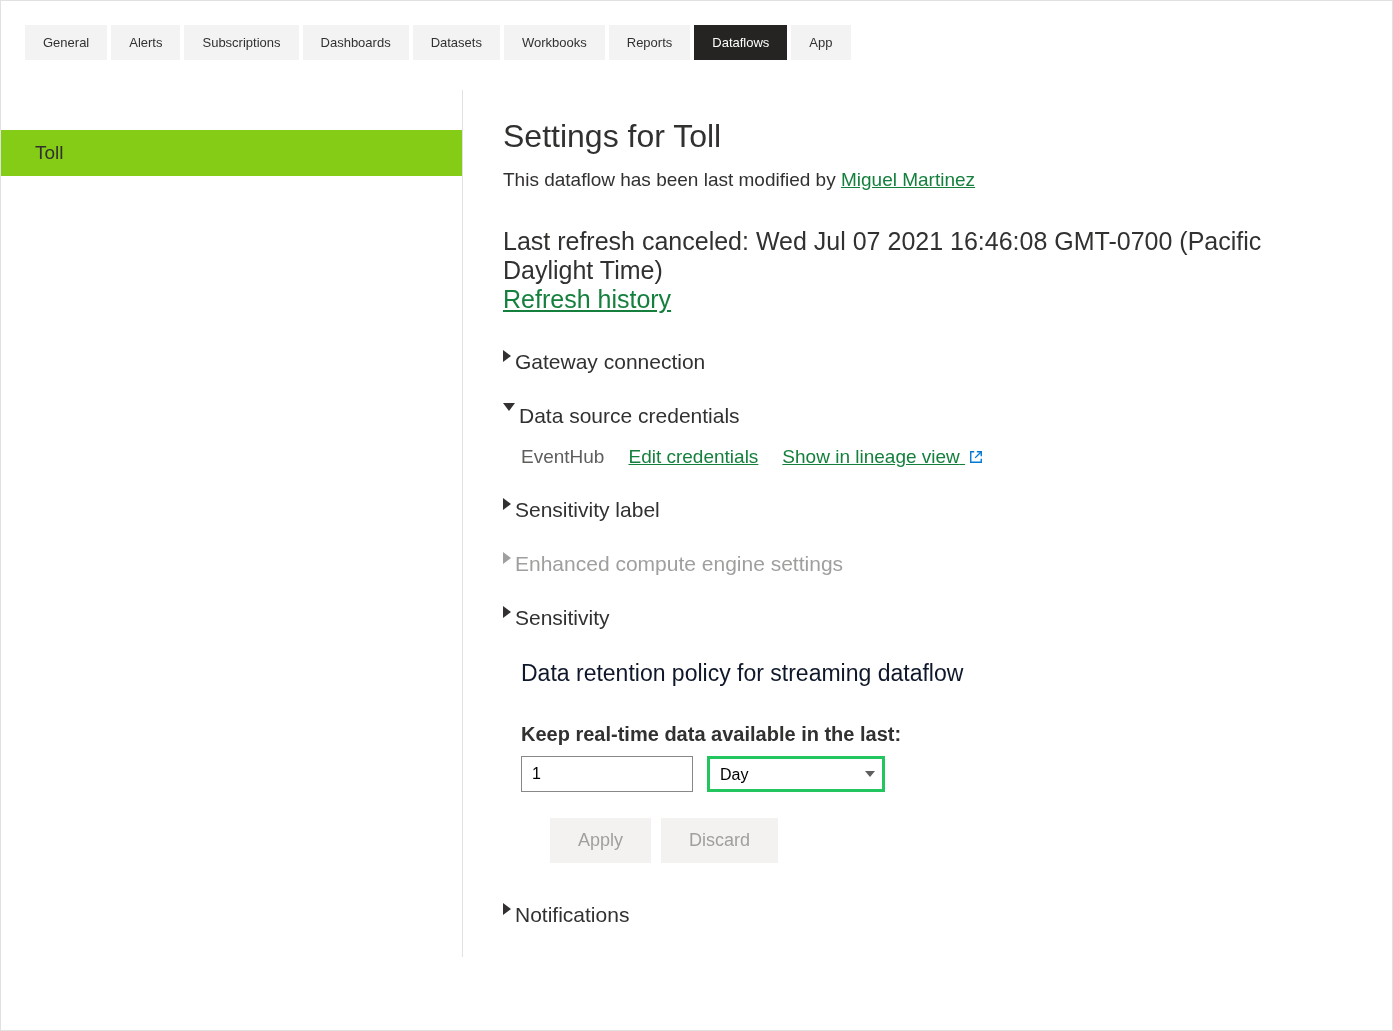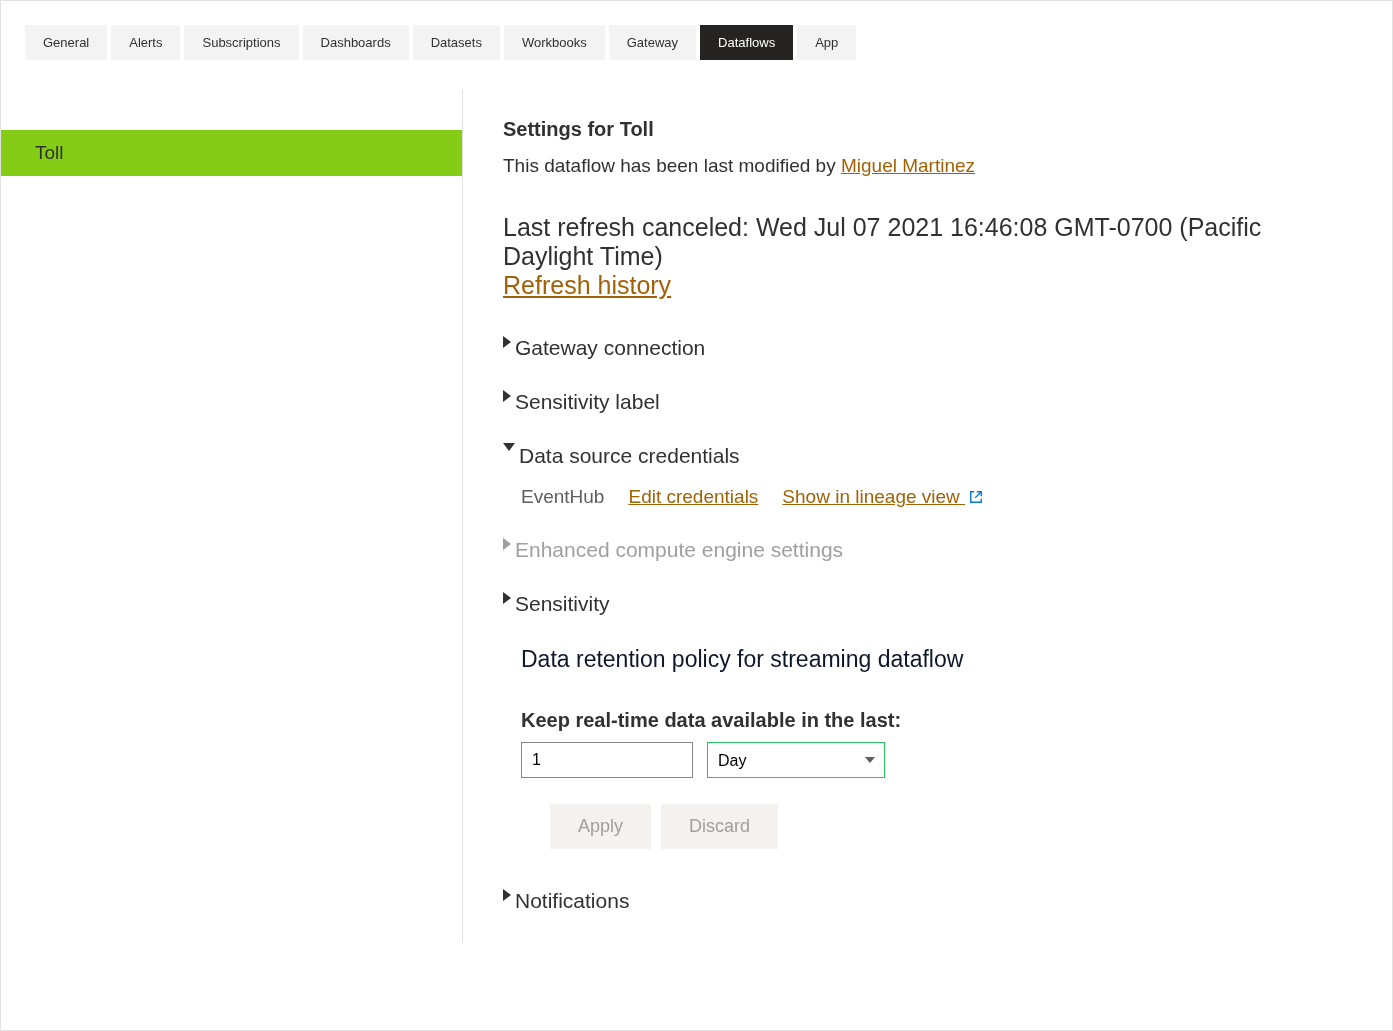--- a/index.html
+++ b/index.html
@@ -48,32 +48,32 @@
       cursor: pointer;
     }
     .sidebar-item.selected {
       background: #84cc16;
     }
     .main {
       flex: 1;
       padding: 28px 40px 0 40px;
     }
     h1 {
-      font-weight: 700;
-      font-size: 20px;
+      font-weight: 400;
+      font-size: 32px;
       color: #323130;
       margin-bottom: 14px;
     }
     .subtitle {
       font-size: 19px;
       color: #323130;
       margin-bottom: 36px;
     }
     .subtitle a, .link {
-      color: #a16207;
+      color: #15803d;
       text-decoration: underline;
       cursor: pointer;
     }
     .refresh-block {
       font-size: 25px;
       margin-bottom: 36px;
     }
     .refresh-block .link { display: inline-block; }
     .section {
       margin-bottom: 30px;
@@ -138,21 +138,21 @@
       padding: 0 10px;
       font-size: 16px;
     }
     .select-wrap {
       position: relative;
       width: 178px;
       height: 36px;
     }
     .unit-select {
       width: 100%; height: 100%;
-      border: 1px solid #22c55e;
+      border: 3px solid #22c55e;
       padding: 0 28px 0 10px;
       font-size: 16px;
       appearance: none;
       background: #fff;
       cursor: pointer;
     }
     .select-caret {
       position: absolute; right: 10px; top: 50%; transform: translateY(-50%);
       pointer-events: none;
       width: 0; height: 0;
@@ -179,21 +179,21 @@
 <body>
 
 <div class="container">
   <div class="tabs">
     <button class="tab">General</button>
     <button class="tab">Alerts</button>
     <button class="tab">Subscriptions</button>
     <button class="tab">Dashboards</button>
     <button class="tab">Datasets</button>
     <button class="tab">Workbooks</button>
-    <button class="tab">Gateway</button>
+    <button class="tab">Reports</button>
     <button class="tab active">Dataflows</button>
     <button class="tab">App</button>
   </div>
 
   <div class="body">
     <div class="sidebar">
       <div class="sidebar-item selected">
         <span>Toll</span>
       </div>
     </div>
@@ -206,27 +206,20 @@
 
       <div class="refresh-block">
         <div>Last refresh canceled: Wed Jul 07 2021 16:46:08 GMT-0700 (Pacific Daylight Time)</div>
         <a class="link" href="#">Refresh history</a>
       </div>
 
       <div class="section">
         <div class="section-header">
           <span class="caret caret-right"></span>
           <span>Gateway connection</span>
-        </div>
-      </div>
-
-      <div class="section">
-        <div class="section-header">
-          <span class="caret caret-right"></span>
-          <span>Sensitivity label</span>
         </div>
       </div>
 
       <div class="section">
         <div class="section-header">
           <span class="caret caret-down"></span>
           <span>Data source credentials</span>
         </div>
         <div class="section-body">
           <div class="cred-row">
@@ -238,20 +231,27 @@
                 <path d="M6 2H2v12h12v-4"></path>
                   <path d="M9 2h5v5"></path>
                   <path d="M14 2L7 9"></path>
               </svg>
             </a>
           </div>
         </div>
       </div>
 
       <div class="section">
+        <div class="section-header">
+          <span class="caret caret-right"></span>
+          <span>Sensitivity label</span>
+        </div>
+      </div>
+
+      <div class="section">
         <div class="section-header disabled">
           <span class="caret caret-right disabled"></span>
           <span>Enhanced compute engine settings</span>
         </div>
       </div>
 
       <div class="section">
         <div class="section-header">
           <span class="caret caret-right"></span>
           <span>Sensitivity</span>

